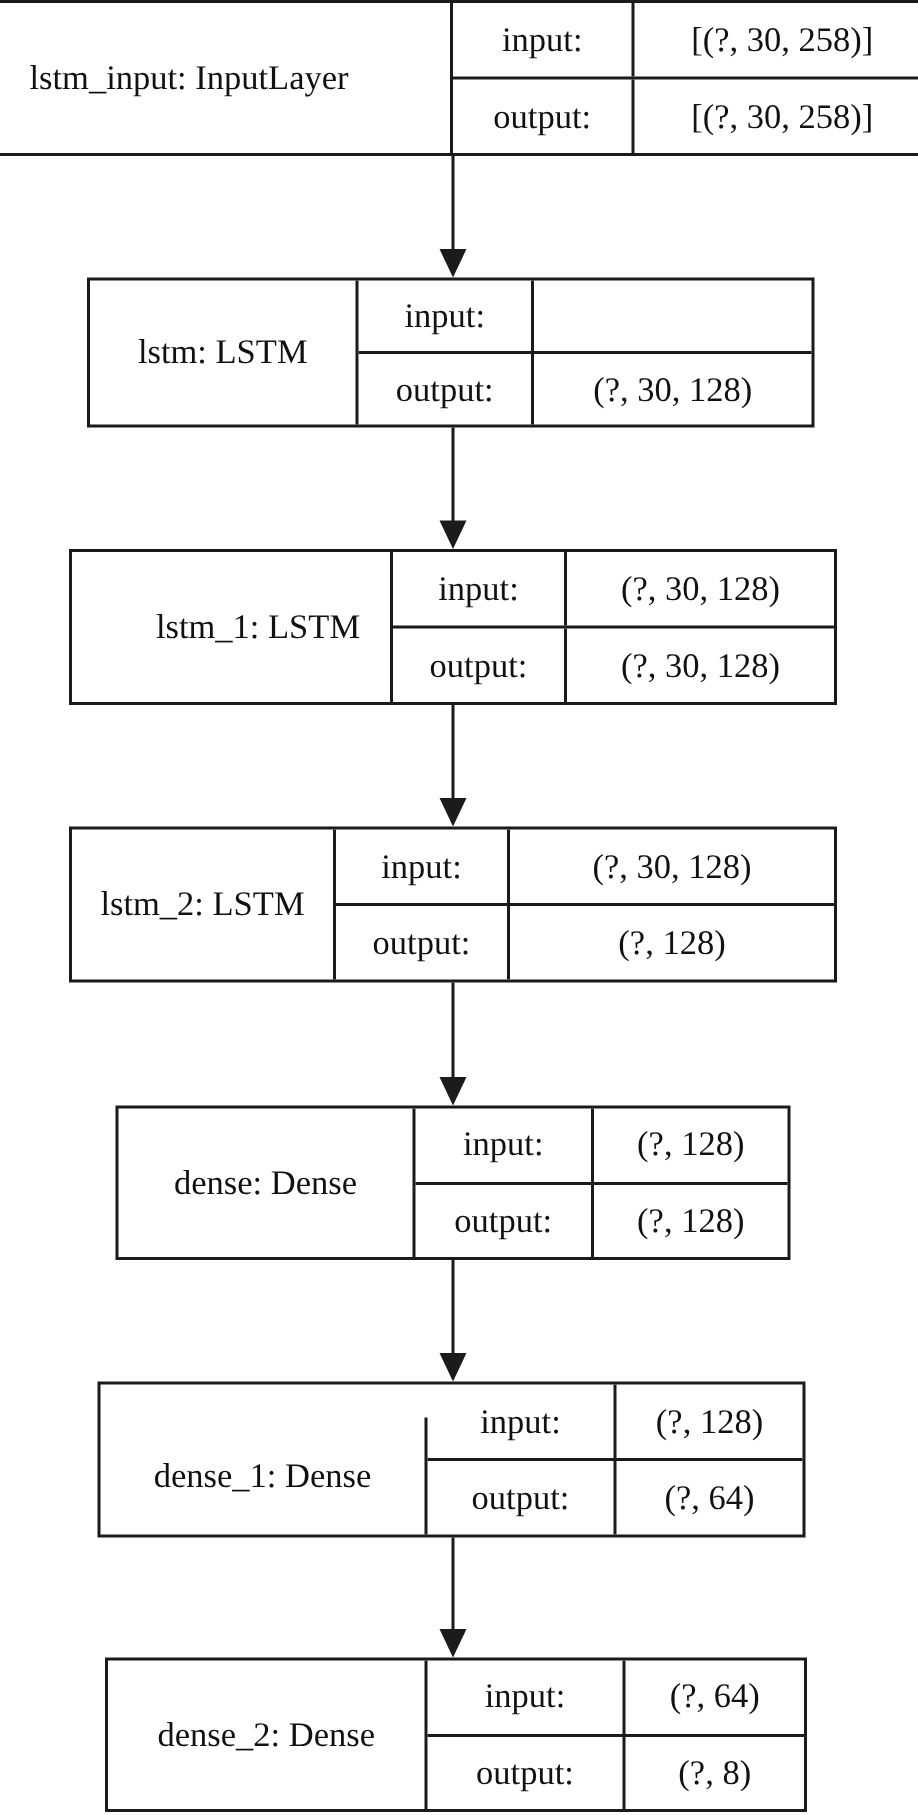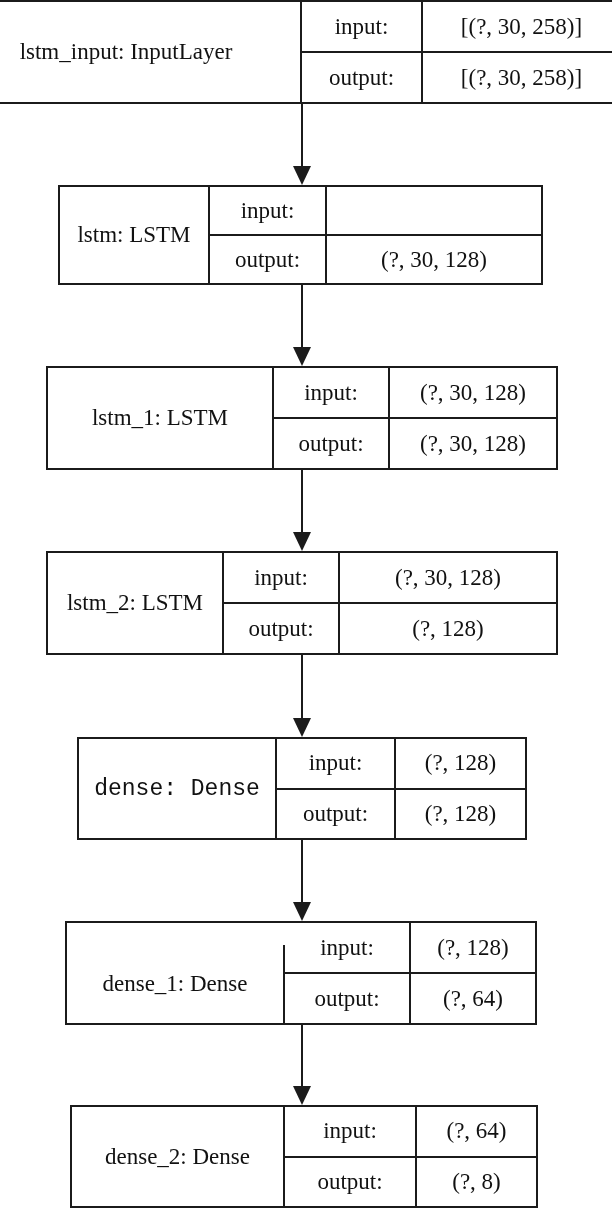--- a/index.html
+++ b/index.html
@@ -54,27 +54,27 @@
     border-right: 2px solid #1b1b1b;
     flex: 0 0 auto;
   }
   .io-value {
     flex: 1 1 auto;
   }
   
   .n0 { left: -50px; top: 0px;    width: 672px; height: 104px; }
   .n0 .name-cell { width: 350px; } .n0 .io-label { width: 121px; }
   .n1 { left: 58px;  top: 185px;  width: 485px; height: 100px; }
-  .n1 .name-cell { width: 150px; text-align: right; } .n1 .io-label { width: 117px; }
+  .n1 .name-cell { width: 179px; text-align: right; } .n1 .io-label { width: 117px; }
   .n2 { left: 46px;  top: 366px;  width: 512px; height: 104px; }
-  .n2 .name-cell { width: 226px; } .n2 .io-label { width: 116px; }
+  .n2 .name-cell { width: 178px; margin-left: 36px; } .n2 .io-label { width: 116px; }
   .n3 { left: 46px;  top: 551px;  width: 512px; height: 104px; }
   .n3 .name-cell { width: 176px; } .n3 .io-label { width: 116px; }
   .n4 { left: 77px;  top: 737px;  width: 450px; height: 103px; }
-  .n4 .name-cell { width: 198px; font-family: Liberation Mono, monospace; } .n4 .io-label { width: 119px; }
+  .n4 .name-cell { width: 198px; } .n4 .io-label { width: 119px; }
   .n5 { left: 65px;  top: 921px;  width: 472px; height: 104px; }
   .n5 .name-cell { width: 218px; margin-top: 22px; } .n5 .io-label { width: 126px; }
   .n6 { left: 70px;  top: 1105px; width: 468px; height: 103px; }
   .n6 .name-cell { width: 213px; } .n6 .io-label { width: 132px; }
   
   .arrow {
     position: absolute;
     left: 292px;
     width: 20px;
   }

